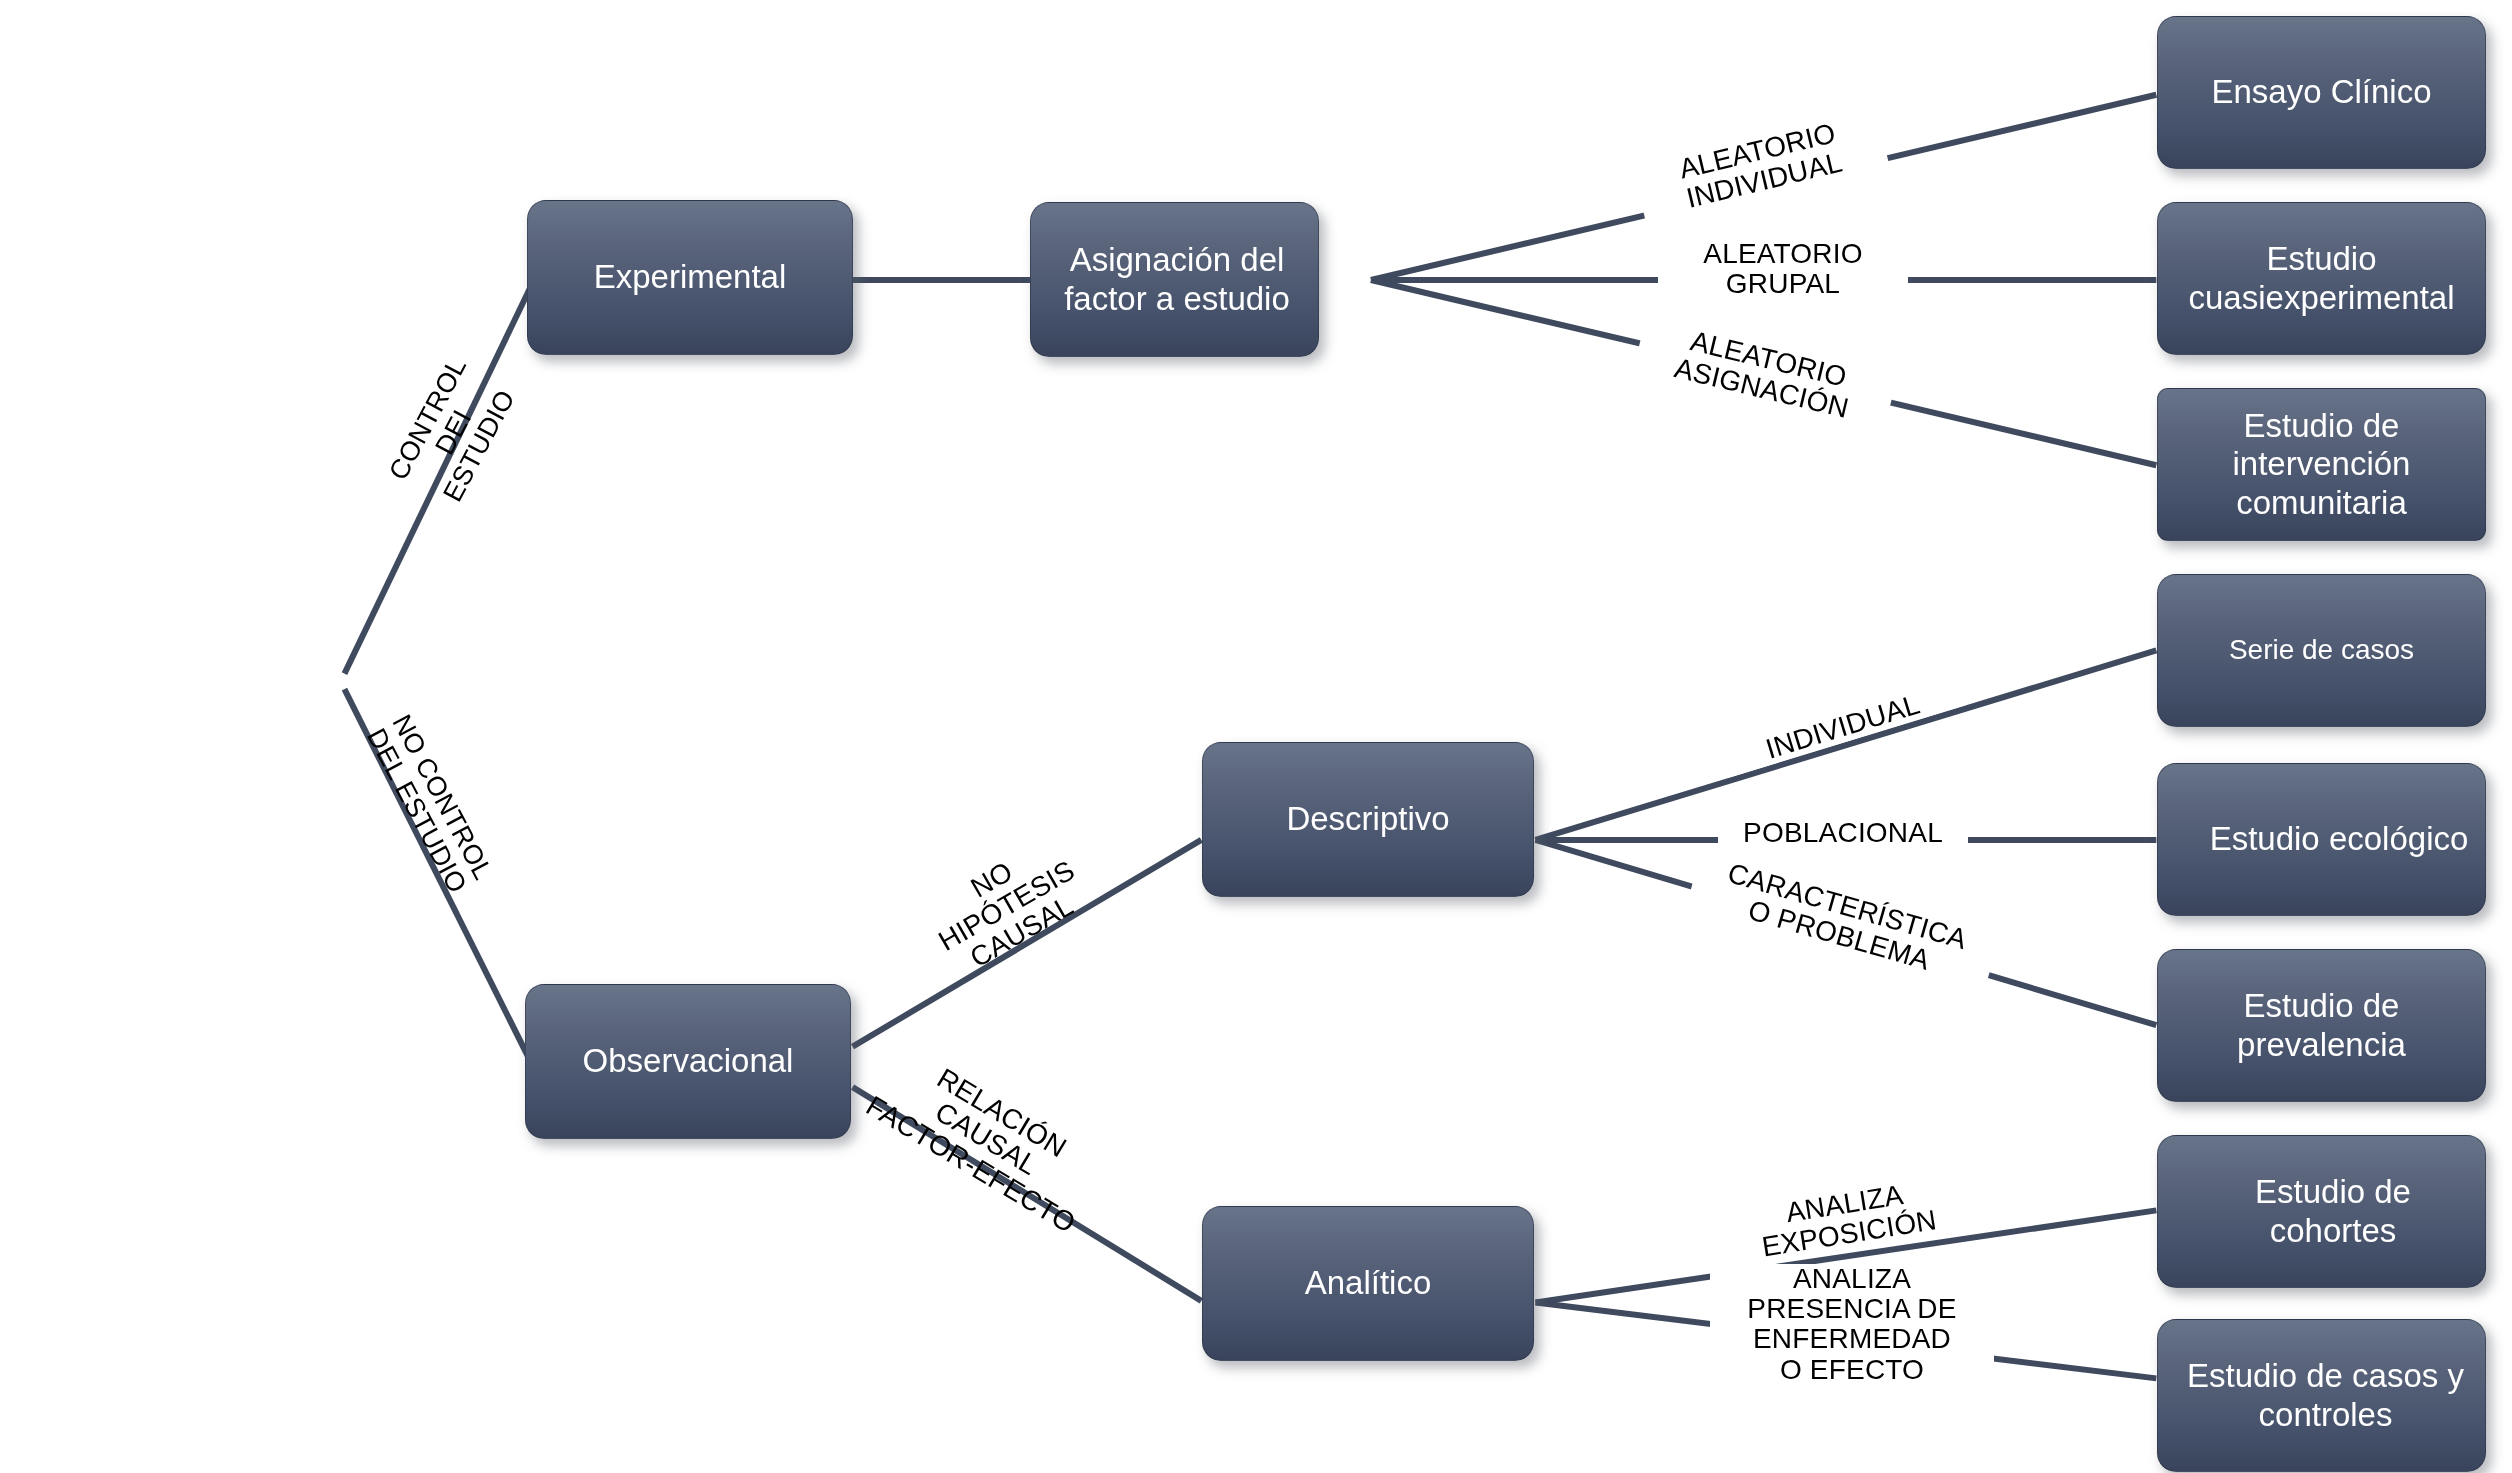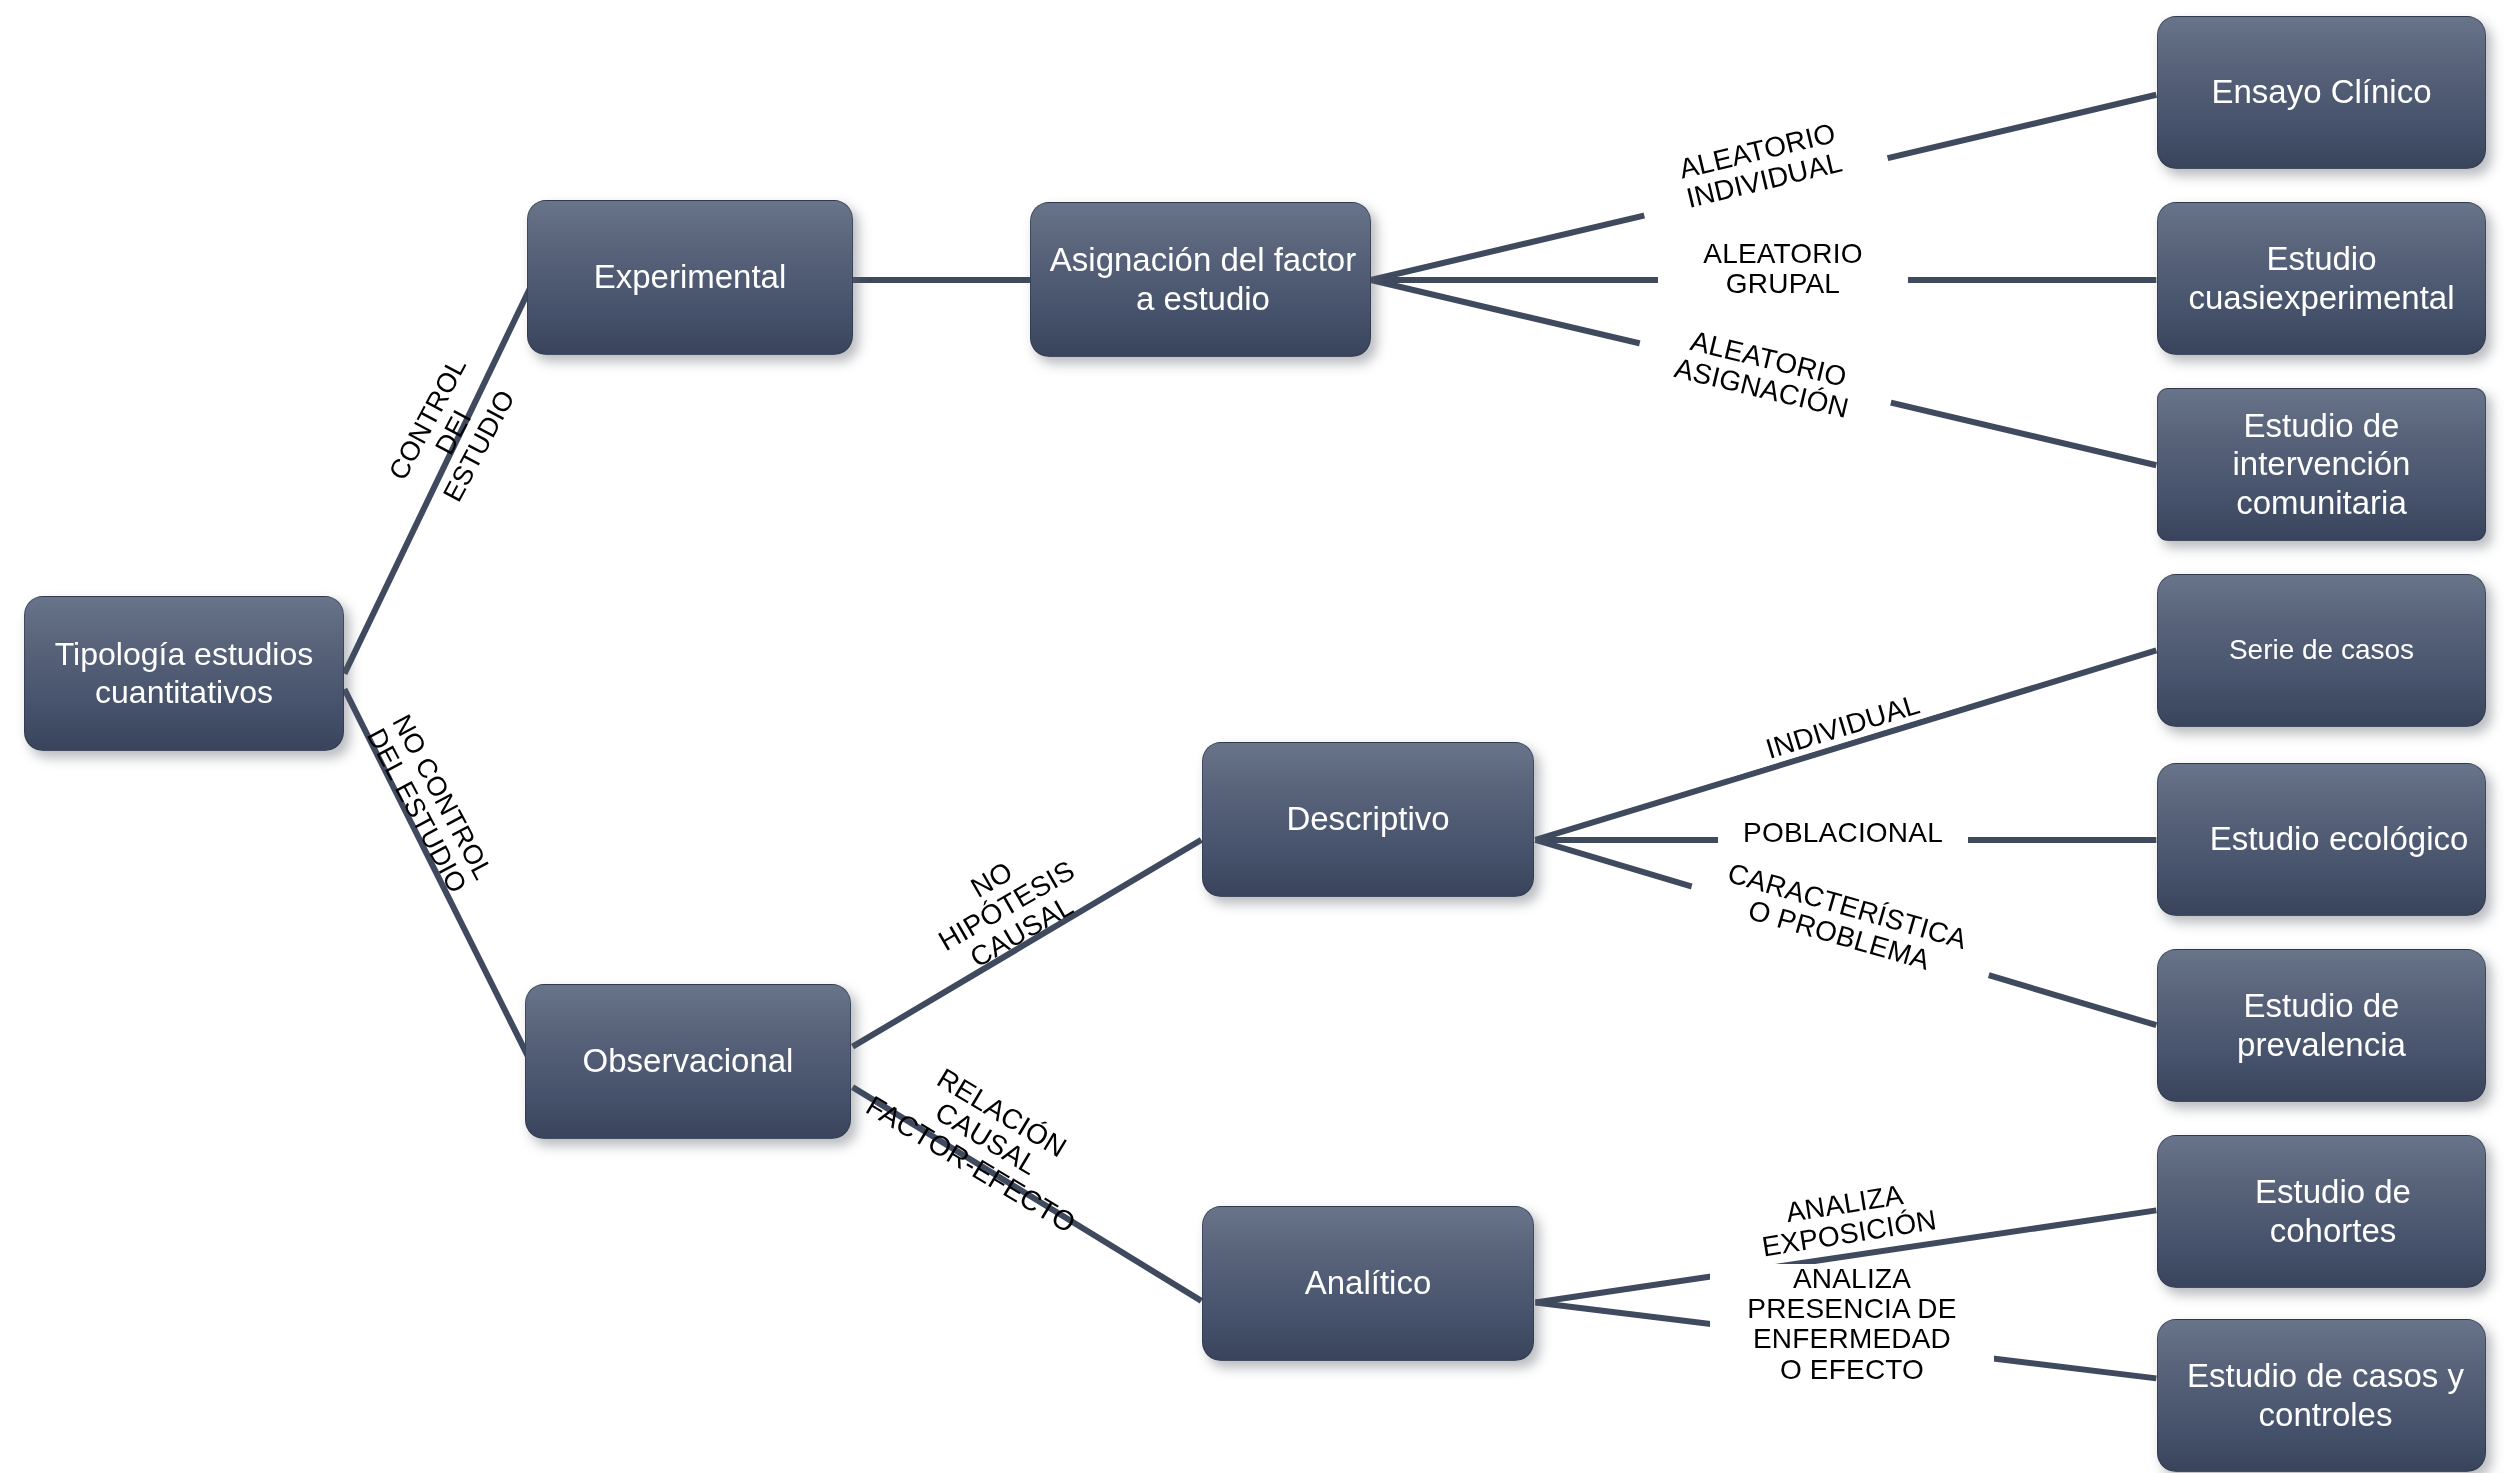--- a/index.html
+++ b/index.html
@@ -79,29 +79,26 @@
       <line x1="1783" y1="975" x2="2504" y2="975"></line>
 
       <line x1="1783" y1="975" x2="2504" y2="1190"></line>
 
       <line x1="1783" y1="1512" x2="2504" y2="1405"></line>
 
       <line x1="1783" y1="1512" x2="2504" y2="1600"></line>
     </g>
   </svg>
 
-  <div class="node" style="left:24px;top:596px;width:320px;height:155px;font-size:32px;">
-    <span>Tipología estudios cuantitativos</span>
-  </div>
 
   <div class="node" style="left:527px;top:200px;width:326px;height:155px;font-size:33px;">
     <span>Experimental</span>
   </div>
 
-  <div class="node" style="left:1030px;top:202px;width:341px;height:155px;font-size:33px;padding-left:17px;">
+  <div class="node" style="left:1030px;top:202px;width:289px;height:155px;font-size:33px;padding-left:17px;">
     <span>Asignación del factor a estudio</span>
   </div>
 
   <div class="node" style="left:525px;top:984px;width:326px;height:155px;font-size:33px;">
     <span>Observacional</span>
   </div>
 
   <div class="node" style="left:1202px;top:742px;width:332px;height:155px;font-size:33px;">
     <span>Descriptivo</span>
   </div>

